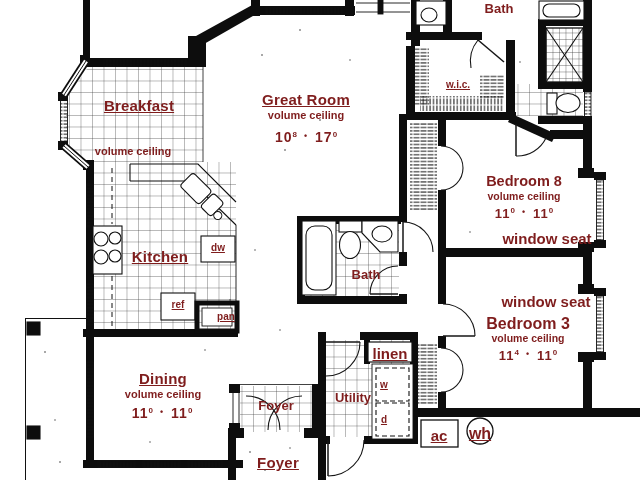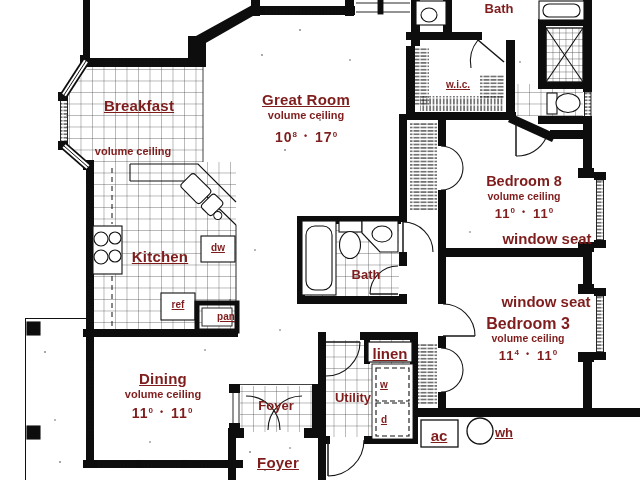--- a/index.html
+++ b/index.html
@@ -356,14 +356,14 @@
   <div class="lbl ceil" style="left:528px;top:333px;font-size:10.5px">volume ceiling</div>
   <div class="lbl dim" style="left:528px;top:349px;font-size:13px"><span>11</span><sup>4</sup><span class="sep">•</span><span>11</span><sup>0</sup></div>
 
   <div class="lbl tag" style="left:218px;top:243px">dw</div>
   <div class="lbl tag" style="left:178px;top:300px">ref</div>
   <div class="lbl tag" style="left:226px;top:312px">pan</div>
   <div class="lbl tag" style="left:390px;top:346px;font-size:15px">linen</div>
   <div class="lbl tag" style="left:384px;top:380px">w</div>
   <div class="lbl tag" style="left:384px;top:415px">d</div>
   <div class="lbl tag" style="left:439px;top:428px;font-size:15px">ac</div>
-  <div class="lbl tag" style="left:504px;top:426px;font-size:13px">wh</div>
+  <div class="lbl tag" style="left:480px;top:426px;font-size:16px">wh</div>
 </div>
 
 </body></html>

